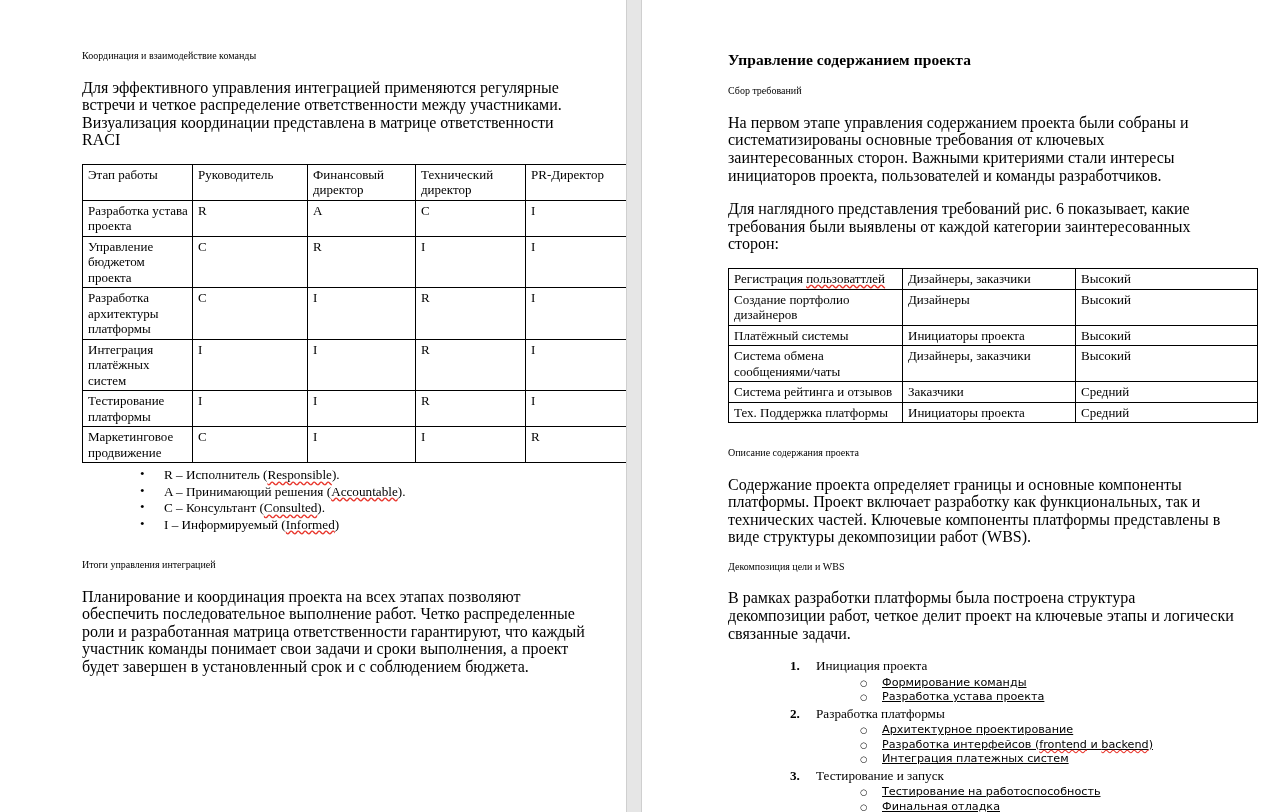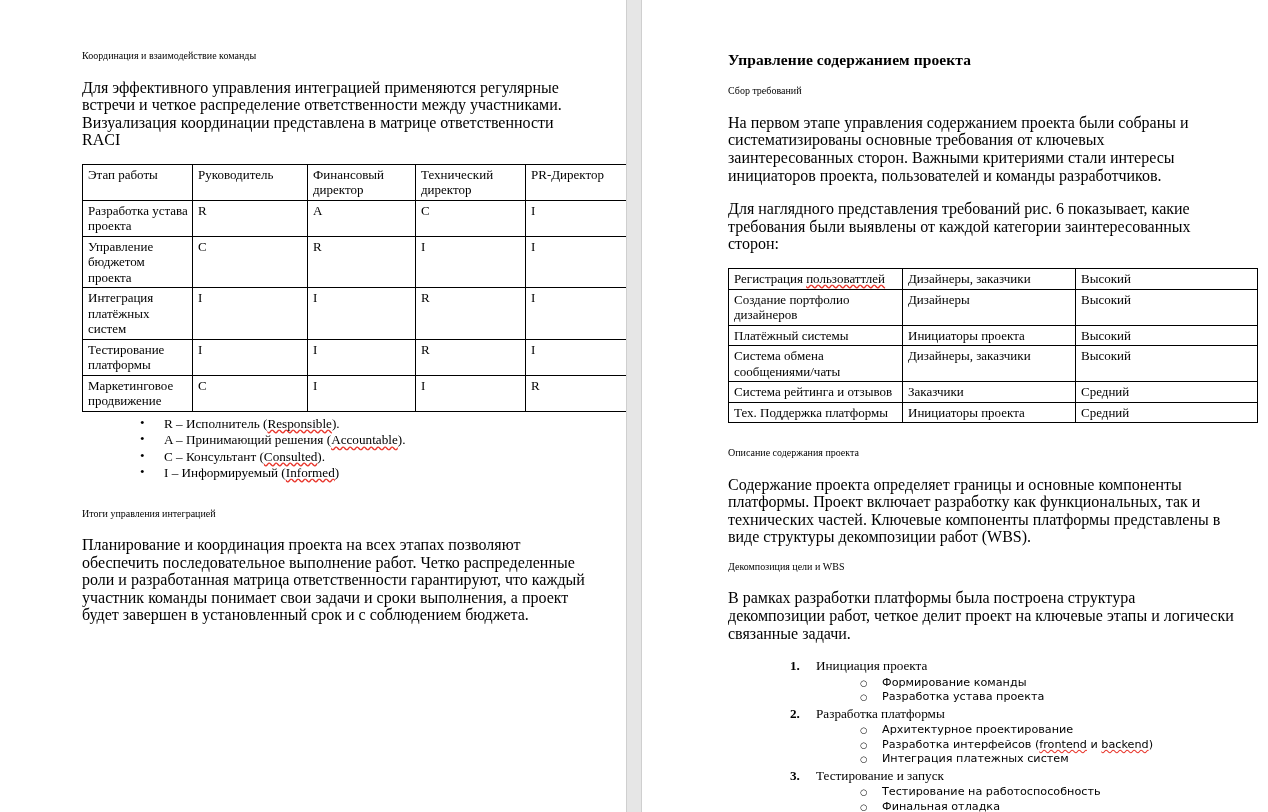--- a/index.html
+++ b/index.html
@@ -149,20 +149,21 @@
     font-size: 13.2px;
   }
   ul.wbs-sub {
     margin: 0;
     padding: 0 0 0 44px;
     list-style: none;
     font-family: "DejaVu Sans", "Liberation Sans", sans-serif;
     font-size: 11.2px;
     line-height: 14.6px;
     font-weight: normal;
+    text-decoration: underline;
   }
   ul.wbs-sub > li {
     position: relative;
     padding-left: 22px;
     margin: 0;
   }
   ul.wbs-sub > li:before {
     content: "\25CB";
     position: absolute;
     left: 0;
@@ -197,20 +198,27 @@
               <td class="c1">R</td>
               <td class="c2">A</td>
               <td class="c3">C</td>
               <td class="c4">I</td>
             </tr>
             <tr>
               <td class="c0">Управление бюджетом проекта</td>
               <td class="c1">C</td>
               <td class="c2">R</td>
               <td class="c3">I</td>
+              <td class="c4">I</td>
+            </tr>
+            <tr>
+              <td class="c0">Разработка архитектуры платформы</td>
+              <td class="c1">C</td>
+              <td class="c2">I</td>
+              <td class="c3">R</td>
               <td class="c4">I</td>
             </tr>
             <tr>
               <td class="c0">Интеграция платёжных систем</td>
               <td class="c1">I</td>
               <td class="c2">I</td>
               <td class="c3">R</td>
               <td class="c4">I</td>
             </tr>
             <tr>

